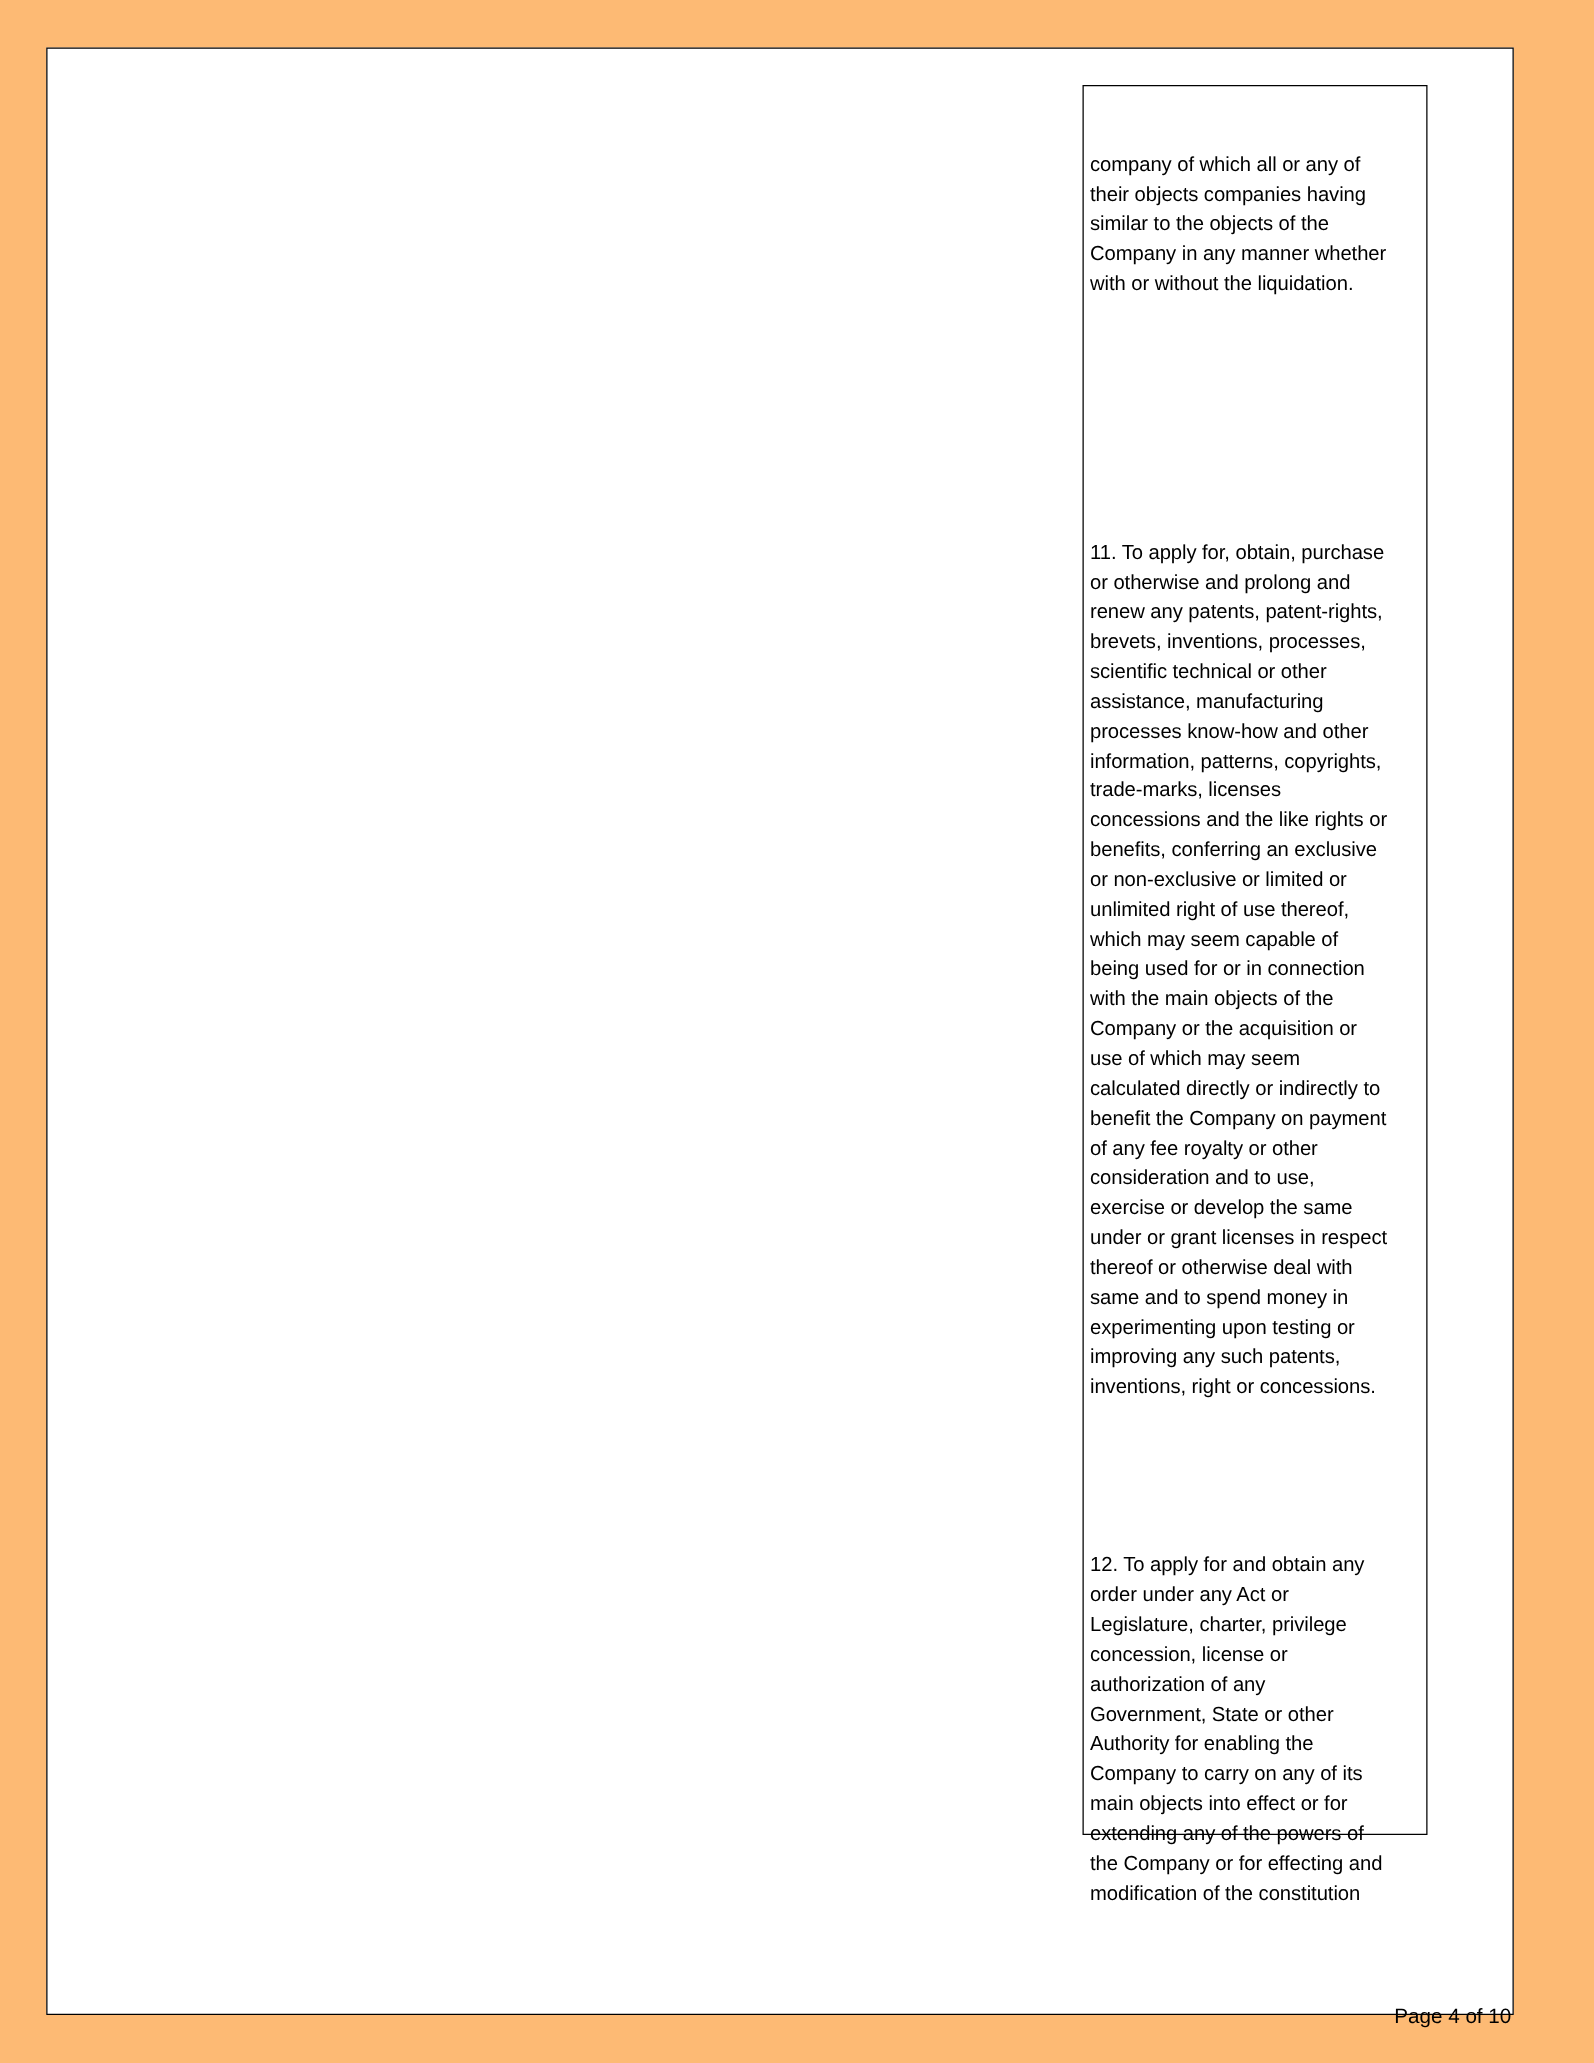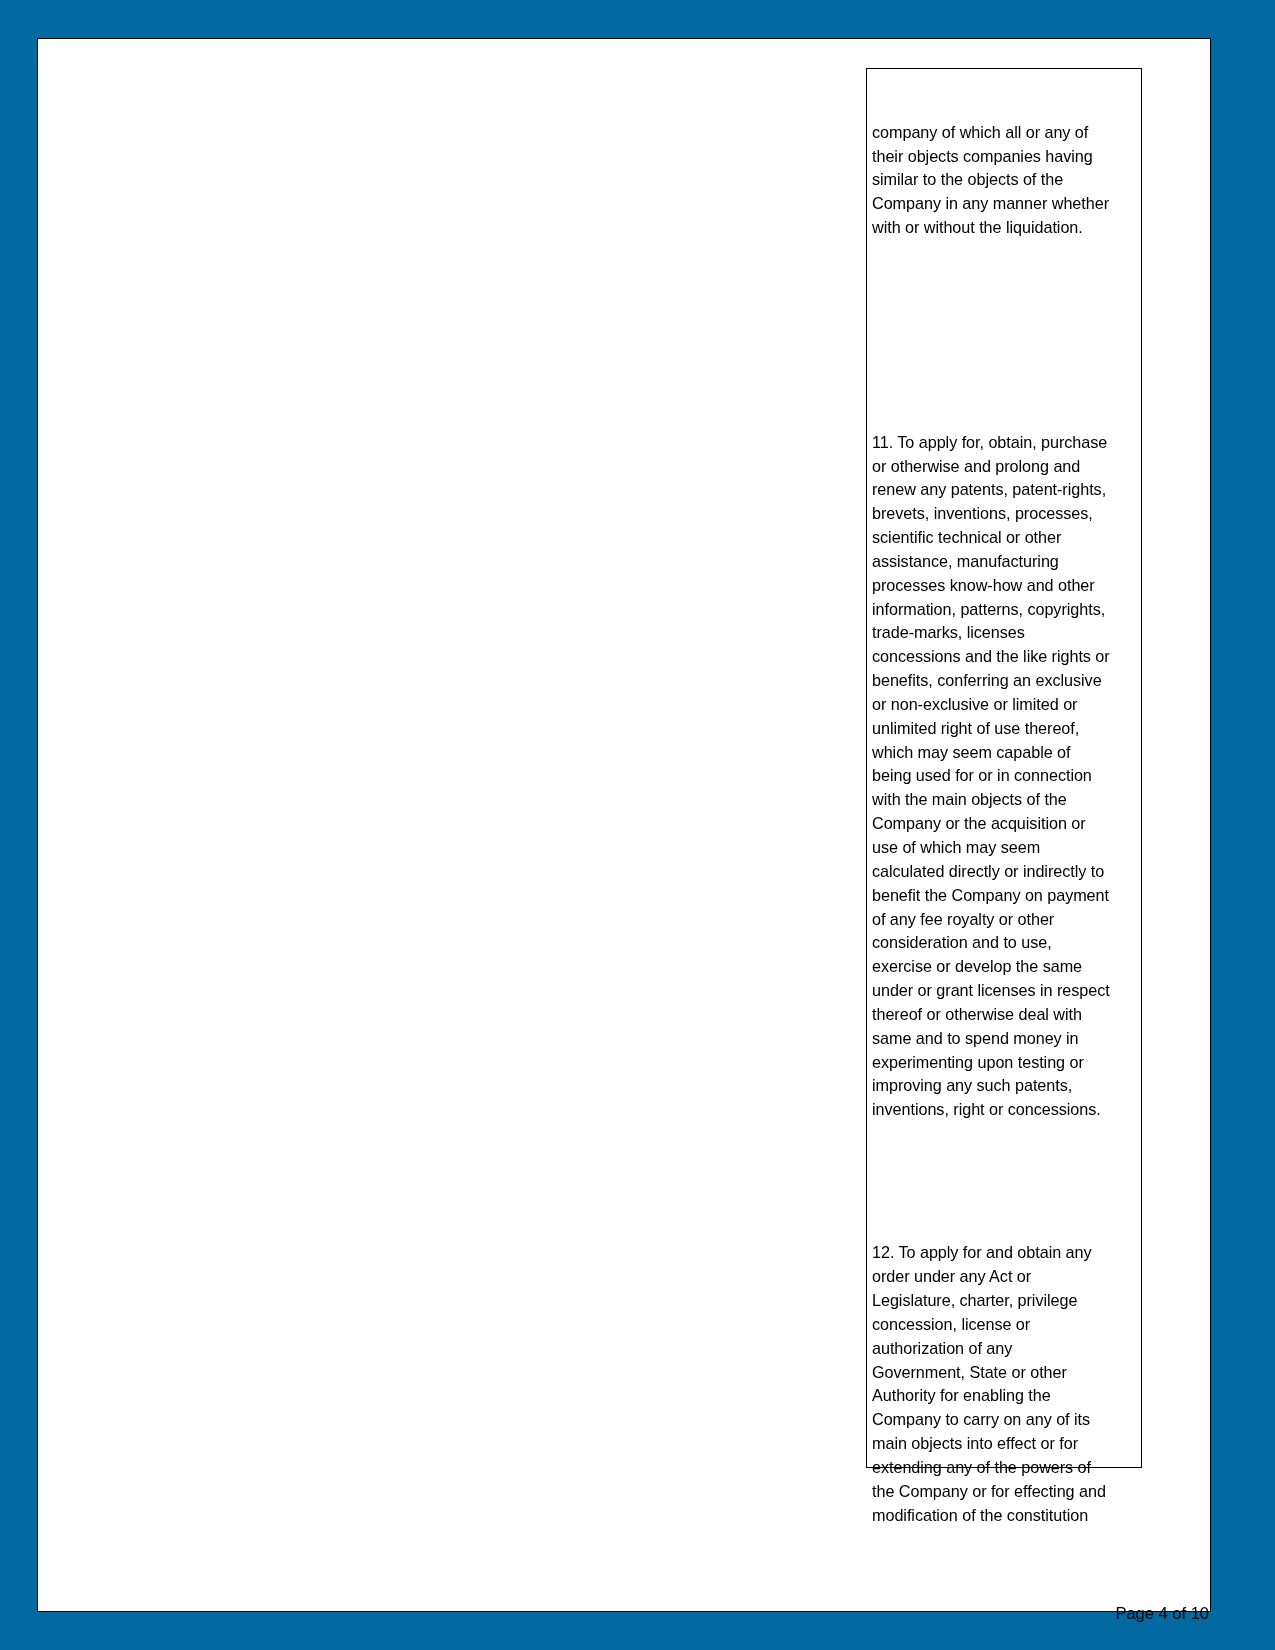--- a/index.html
+++ b/index.html
@@ -13,21 +13,21 @@
     font-family: "Liberation Sans", sans-serif;
     -webkit-font-smoothing: antialiased;
   }
 
   .page {
     position: absolute;
     left: 0;
     top: 0;
     width: 1275px;
     height: 1650px;
-    background: #0369a1;
+    background: #fdba74;
     overflow: hidden;
   }
 
   
   .page-frame {
     position: absolute;
     left: 37px;
     top: 38px;
     width: 1174px;
     height: 1574px;

